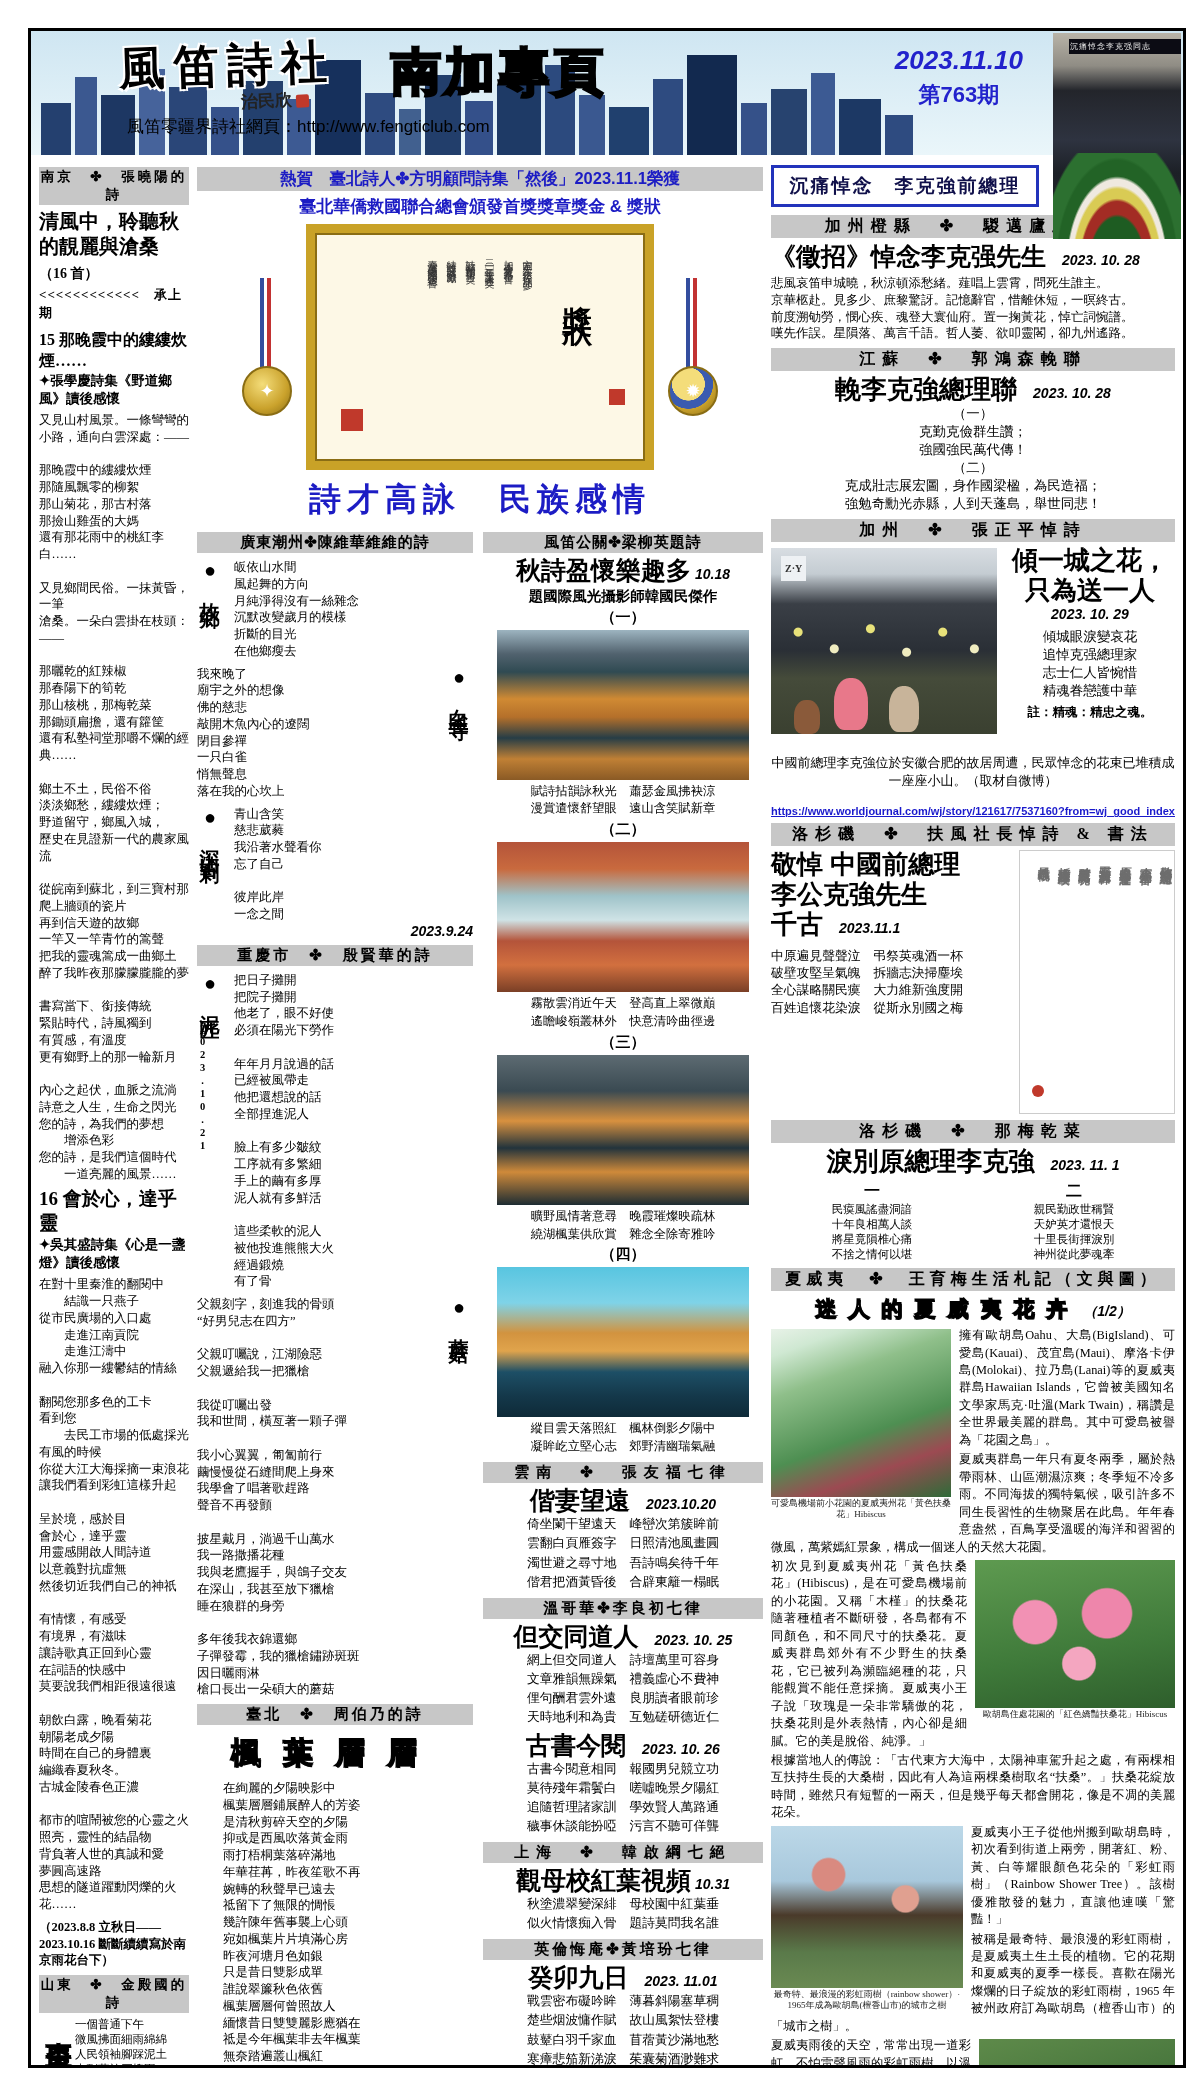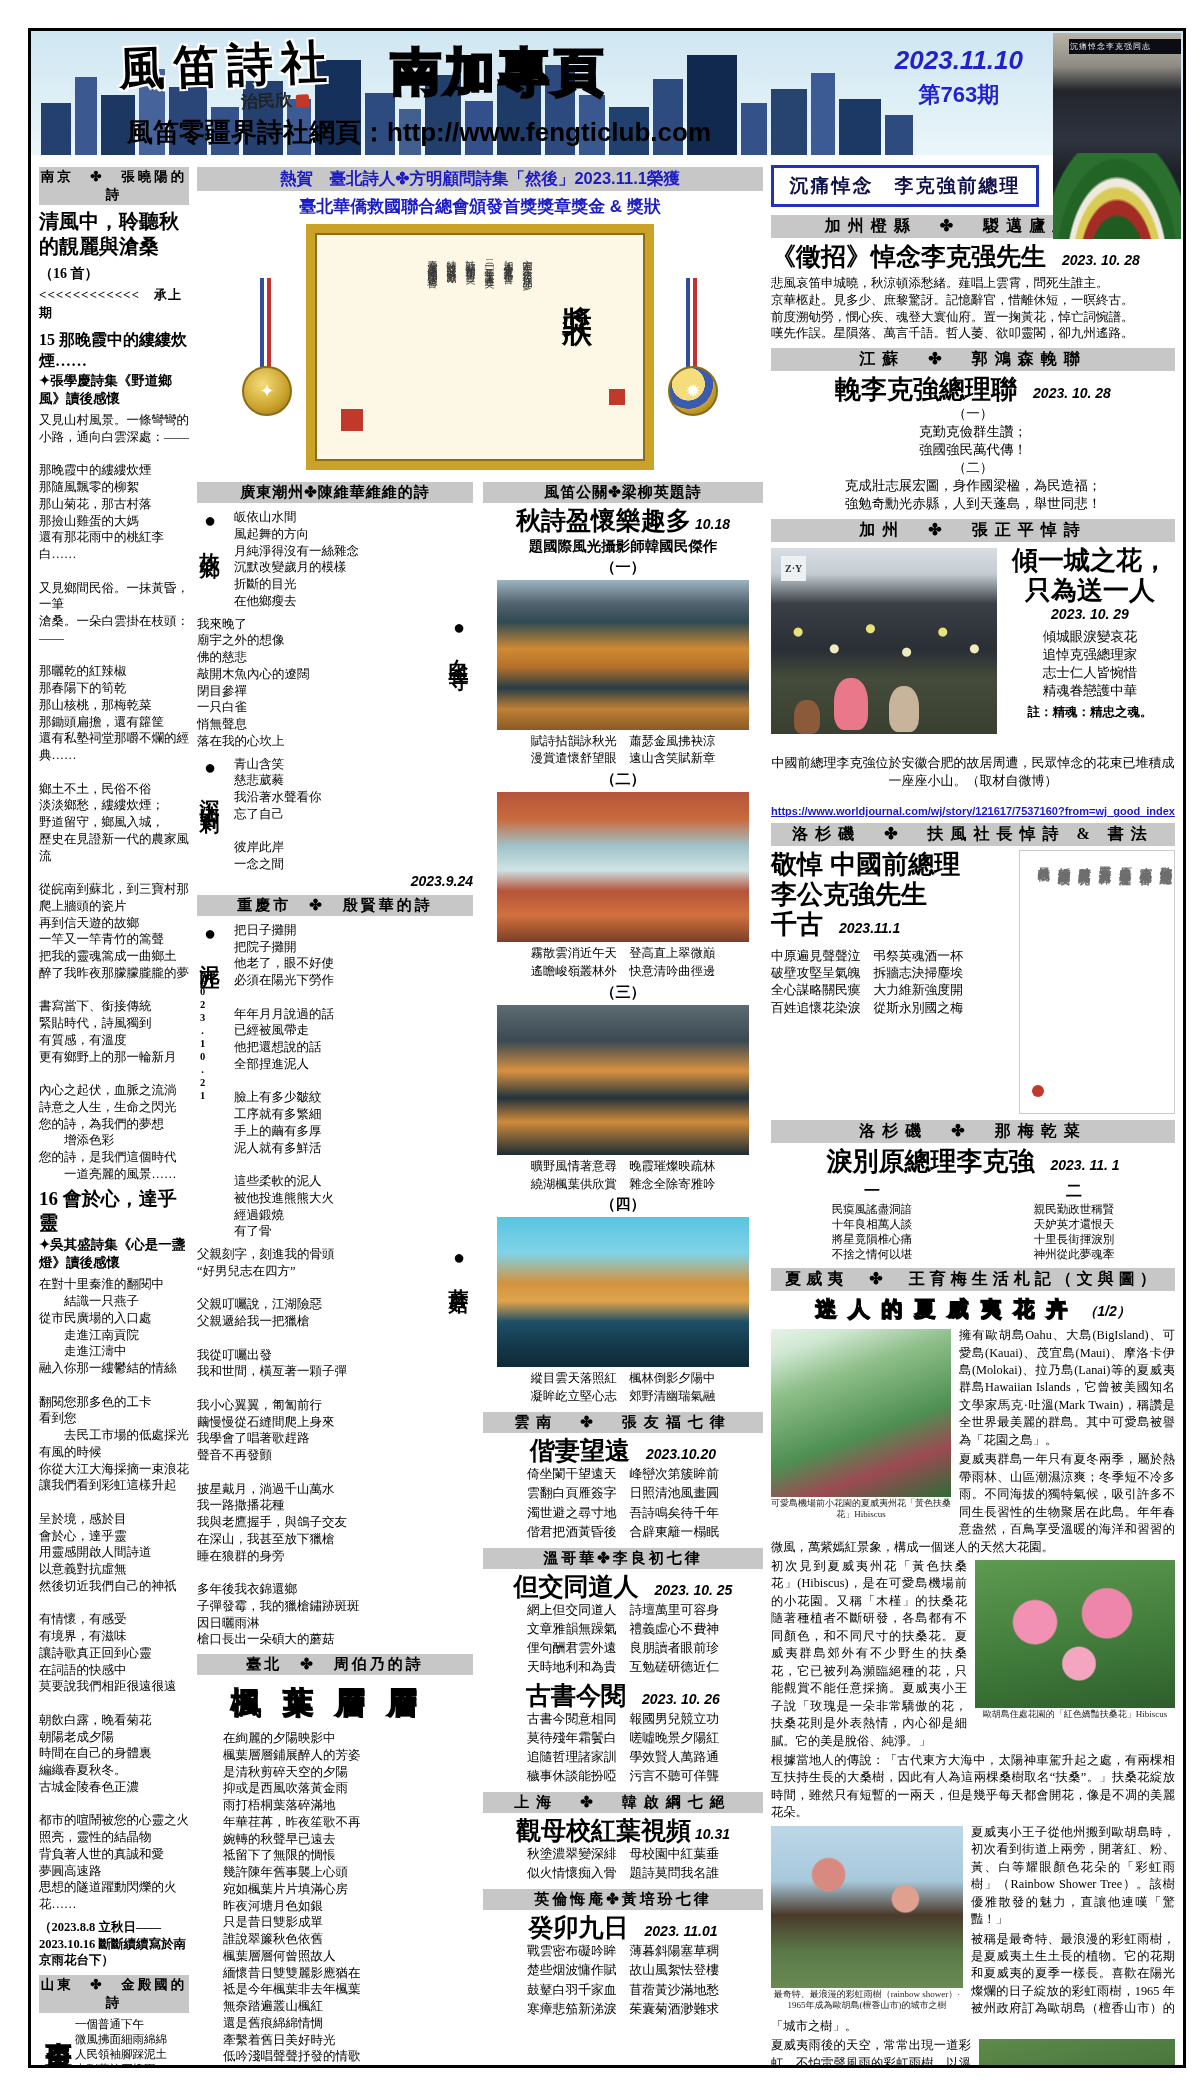--- a/index.html
+++ b/index.html
@@ -15,21 +15,21 @@
     linear-gradient(#34508a,#34508a),linear-gradient(#1e3a66,#1e3a66),linear-gradient(#2c4a7e,#2c4a7e),
     linear-gradient(#3a5890,#3a5890),linear-gradient(#20406e,#20406e),linear-gradient(#2e4b80,#2e4b80),
     linear-gradient(#12294f,#12294f),linear-gradient(#355189,#355189),linear-gradient(#27436f,#27436f),
     linear-gradient(#3c5a93,#3c5a93),linear-gradient(#1c3864,#1c3864),linear-gradient(#2e4b80,#2e4b80);
     background-position:10px 100%,44px 100%,70px 100%,108px 100%,138px 100%,180px 100%,212px 100%,256px 100%,284px 100%,334px 100%,368px 100%,394px 100%,434px 100%,466px 100%,514px 100%,548px 100%,578px 100%,622px 100%,656px 100%,710px 100%,740px 100%,780px 100%,808px 100%,854px 100%;
     background-size:30px 52px,22px 78px,34px 60px,26px 86px,38px 68px,28px 48px,40px 74px,24px 56px,46px 95px,30px 62px,22px 46px,36px 80px,28px 54px,44px 70px,30px 90px,26px 60px,40px 48px,30px 76px,50px 100px,26px 52px,36px 66px,24px 82px,42px 56px,28px 40px}
   .logo{position:absolute;left:88px;top:4px;font-size:46px;font-weight:900;letter-spacing:8px;transform:rotate(-2deg);text-shadow:2px 2px 0 #fff,-2px -2px 0 #fff,2px -2px 0 #fff,-2px 2px 0 #fff}
   .edition{position:absolute;left:360px;top:8px;font-family:"Liberation Sans",sans-serif;font-size:50px;font-weight:900;color:#fff;-webkit-text-stroke:3px #000;letter-spacing:4px}
   .seal-line{position:absolute;left:210px;top:58px;font-size:17px;font-weight:bold;color:#222;transform:rotate(-3deg)}
   .seal{display:inline-block;width:13px;height:13px;background:#c0392b;border-radius:2px;vertical-align:middle}
-  .site{position:absolute;left:96px;top:84px;font-family:"Liberation Sans",sans-serif;font-size:26px;font-weight:bold}
+  .site{position:absolute;left:96px;top:84px;font-family:"Liberation Sans",sans-serif;font-size:17px;font-weight:normal}
   .issue{position:absolute;right:160px;top:14px;text-align:center;color:#2222cc;font-family:"Liberation Sans",sans-serif;font-weight:bold}
   .issue .d{font-size:26px;font-style:italic}
   .issue .n{font-size:22px;margin-top:4px}
   .memphoto{position:absolute;top:2px;right:2px;width:128px;height:206px;z-index:6;background:linear-gradient(180deg,#b9b4a8 0%,#8f8c84 16%,#23252b 28%,#2e3340 52%,#1c2026 68%,#24282e 100%)}
   .memstrip{position:absolute;top:6px;left:16px;right:0;background:#0c0c14;color:#eee;font-size:8px;letter-spacing:1px;padding:2px 1px;text-align:left;white-space:nowrap;overflow:hidden}
   .wreath{position:absolute;bottom:0;left:0;right:0;height:86px;background:radial-gradient(ellipse at 50% 130%,#1e5c22 0 30%,#a32c24 32% 40%,#d9cb54 42% 48%,#efe9e0 50% 54%,#226326 56% 66%,#2c7030 68% 82%,rgba(0,0,0,0) 84%)}
   
   .content{display:flex;gap:8px;padding:6px 8px 0 8px}
   .c1{width:150px;flex:none}
   .cmid{width:566px;flex:none}
@@ -272,20 +272,21 @@
 臺灣華僑救國聯合總會</div>
           <div class="certbig">獎狀</div>
           <div class="redseal rs1"></div>
           <div class="redseal rs2"></div>
         </div>
         <div class="medalset">
             <div class="ribbon"></div>
             <div class="medal bluec">✹</div>
           </div>
       </div>
+      <div class="awardtitle">詩才高詠　民族感情</div>
 
       <div class="midcols">
 
         <div class="cA">
           <div class="bar" style="letter-spacing:1px">廣東潮州✤陳維華維維的詩</div>
           <div class="vpoem">
             <div class="vert vtitle">●故鄉</div>
             <div class="poem txt">皈依山水間
 風起舞的方向
 月純淨得沒有一絲雜念

